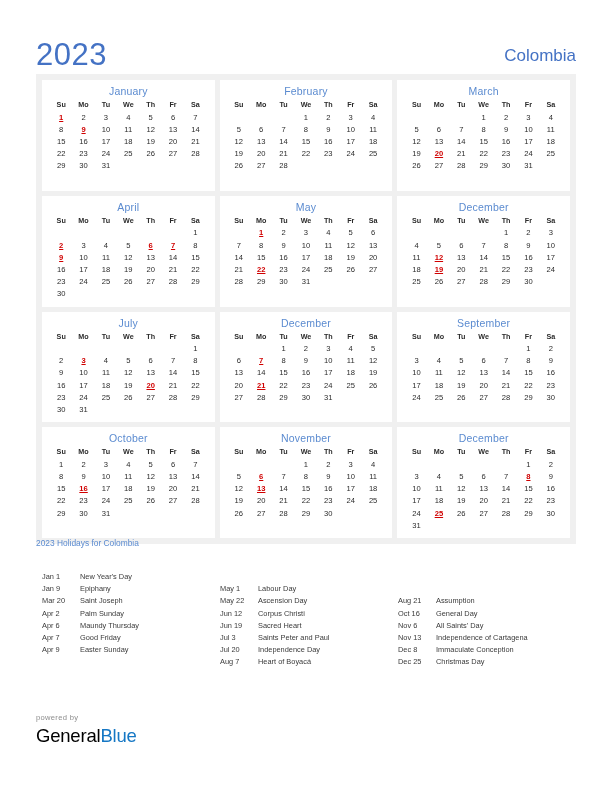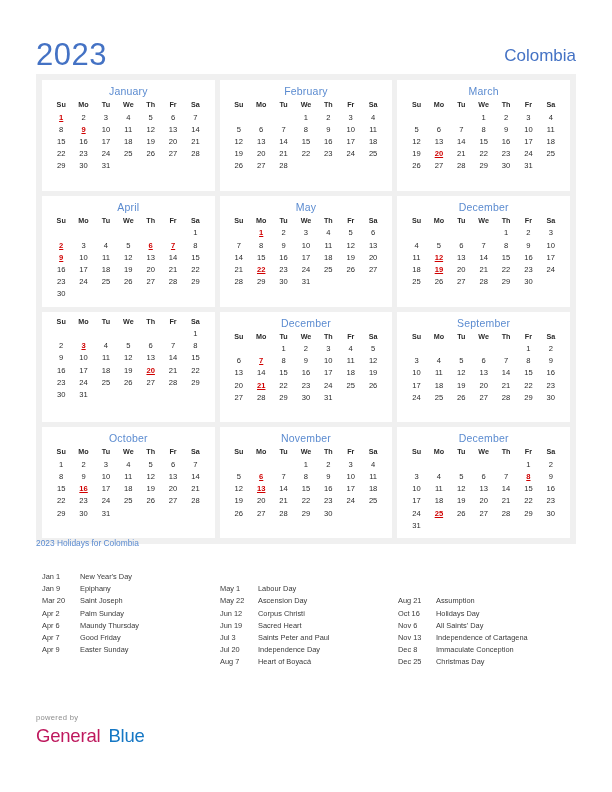--- a/index.html
+++ b/index.html
@@ -163,22 +163,22 @@
     color: #8d8d8d;
     line-height: 11px;
     letter-spacing: 0.3px;
   }
   .logo {
     margin-top: 1px;
     font-size: 18.5px;
     line-height: 23px;
     letter-spacing: -0.2px;
   }
-  .logo .gen { color: #be185d; }
-  .logo .blue { color: #1577c4; padding-left: 8px; }
+  .logo .gen { color: #000000; }
+  .logo .blue { color: #1577c4; }
 </style>
 </head>
 <body>
 
 <div class="page">
 
   <div class="header">
     <div class="year-title">2023</div>
     <div class="country-title">Colombia</div>
   </div>
@@ -565,20 +565,21 @@
               <td>27</td>
               <td>28</td>
               <td>29</td>
               <td>30</td>
               <td class="empty"></td>
             </tr>
           </tbody>
         </table>
       </div>
       <div class="month">
+        <div class="month-name">July</div>
         <table class="mgrid">
           <thead>
             <tr>
               <th>Su</th>
               <th>Mo</th>
               <th>Tu</th>
               <th>We</th>
               <th>Th</th>
               <th>Fr</th>
               <th>Sa</th>
@@ -987,21 +988,21 @@
         <div class="hrow"><span class="hdate">Jun 12</span><span class="hname">Corpus Christi</span></div>
         <div class="hrow"><span class="hdate">Jun 19</span><span class="hname">Sacred Heart</span></div>
         <div class="hrow"><span class="hdate">Jul 3</span><span class="hname">Saints Peter and Paul</span></div>
         <div class="hrow"><span class="hdate">Jul 20</span><span class="hname">Independence Day</span></div>
         <div class="hrow"><span class="hdate">Aug 7</span><span class="hname">Heart of Boyacá</span></div>
       </div>
       <div class="hcol hcol-3">
         <div class="hrow spacer">.</div>
         <div class="hrow spacer">.</div>
         <div class="hrow"><span class="hdate">Aug 21</span><span class="hname">Assumption</span></div>
-        <div class="hrow"><span class="hdate">Oct 16</span><span class="hname">Holidays Day</span></div>
+        <div class="hrow"><span class="hdate">Oct 16</span><span class="hname">General Day</span></div>
         <div class="hrow"><span class="hdate">Nov 6</span><span class="hname">All Saints' Day</span></div>
         <div class="hrow"><span class="hdate">Nov 13</span><span class="hname">Independence of Cartagena</span></div>
         <div class="hrow"><span class="hdate">Dec 8</span><span class="hname">Immaculate Conception</span></div>
         <div class="hrow"><span class="hdate">Dec 25</span><span class="hname">Christmas Day</span></div>
       </div>
     </div>
 
   <div class="footer">
     <div class="powered-by">powered by</div>
     <div class="logo"><span class="gen">General</span><span class="blue">Blue</span></div>

